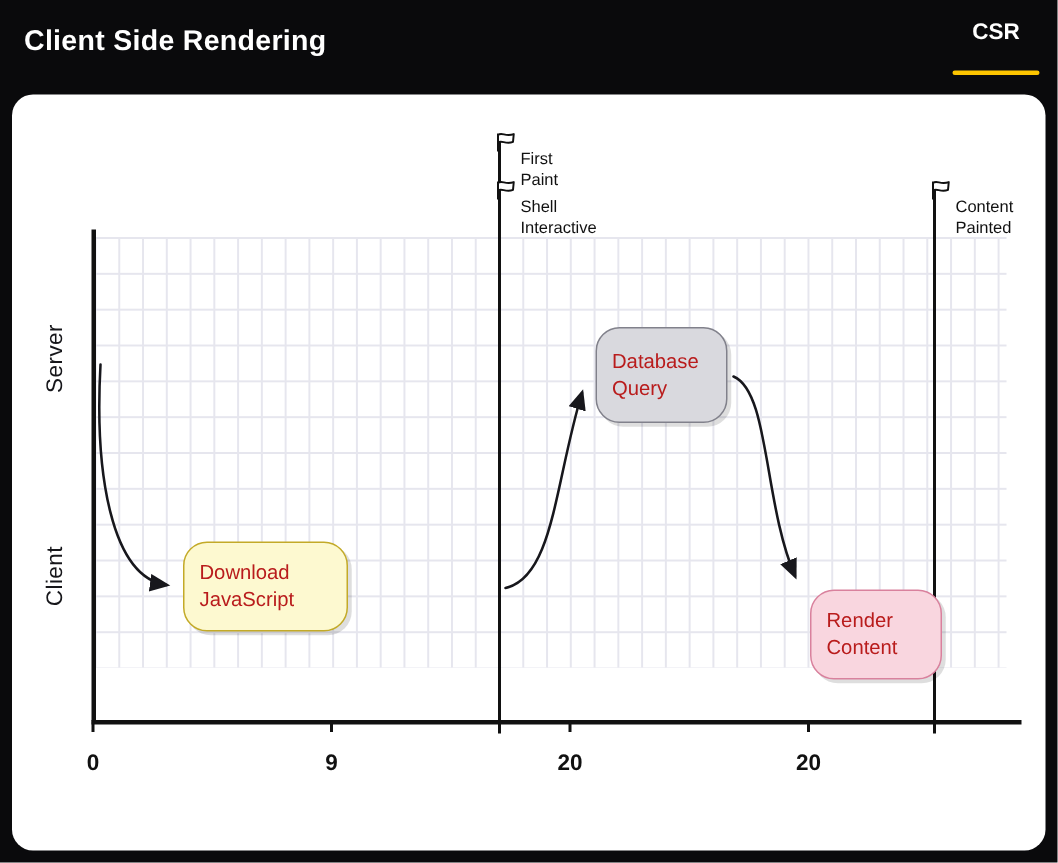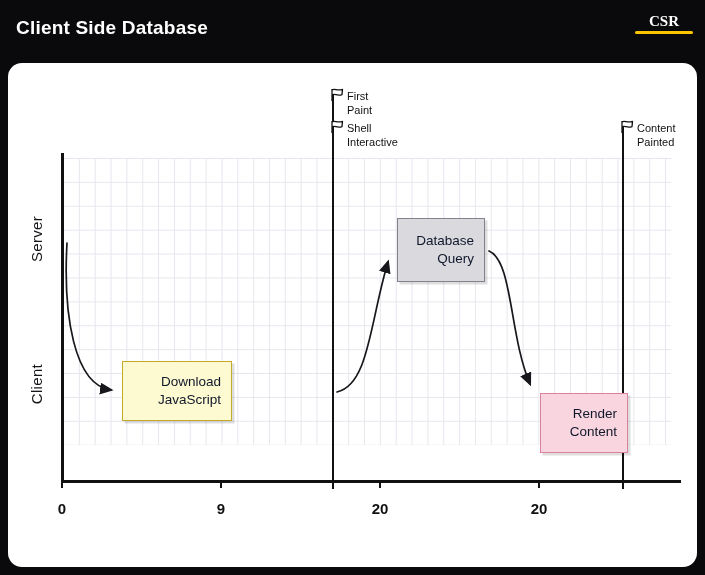--- a/index.html
+++ b/index.html
@@ -7,21 +7,21 @@
   body {
     background:#0a0a0c;
     font-family:"Liberation Sans", sans-serif;
     position:relative;
     color:#16161a;
   }
   
   .topbar { position:absolute; top:0; left:0; width:705px; height:63px; }
   .title { position:absolute; left:16px; top:17px; font-size:19px; font-weight:700; color:#fff; letter-spacing:.2px; }
   .tabs { position:absolute; right:10px; top:13px; display:flex; gap:6px; }
-  .tab { position:relative; width:62px; text-align:center; font-size:15px; font-weight:600; color:#9aa0a8; padding-bottom:4px; cursor:pointer;font-family:Liberation Serif, serif; }
+  .tab { position:relative; width:62px; text-align:center; font-size:15px; font-weight:600; color:#9aa0a8; padding-bottom:20px; cursor:pointer; }
   .tab::after { content:""; position:absolute; left:2px; right:2px; bottom:0; height:3px; border-radius:2px; background:#41464d; }
   .tab.active { color:#fff; }
   .tab.active::after { background:#fdc500; }
   
   .card { position:absolute; left:8px; top:63px; width:689px; height:504px; background:#fff; border-radius:14px; overflow:hidden; }
   .plot { position:absolute; inset:0; }
   
   .grid { position:absolute; left:55px; top:95px; width:608px; height:287px;
     background-image:
       linear-gradient(to right, #e6e6ee 1px, transparent 1px),
@@ -37,43 +37,43 @@
   .ylabel.server { top:153px; }
   .ylabel.client { top:301px; }
   
   .marker { position:absolute; width:2px; background:#111; }
   .marker.m1 { left:324px; top:30px; height:396px; }
   .marker.m2 { left:614px; top:62px; height:364px; }
   .flag { position:absolute; }
   .flag.f1 { left:323px; top:24px; }
   .flag.f2 { left:323px; top:56px; }
   .flag.f3 { left:613px; top:56px; }
-  .mlabel { position:absolute; font-size:11px; line-height:1.3; color:#111; }
+  .mlabel { position:absolute; font-size:11px; line-height:1.3; color:#111;margin-top:10px; }
   .mlabel.l1 { left:339px; top:26px; width:48px; }
   .mlabel.l2 { left:339px; top:58px; width:64px; }
   .mlabel.l3 { left:629px; top:58px; width:54px; }
   
   .task { position:absolute; display:flex; align-items:center; justify-content:center;
-    text-align:right; font-size:13.5px; line-height:1.35; color:#0f172a;
-    border:1.5px solid; border-radius:0; padding:4px 10px;
+    text-align:left; font-size:13.5px; line-height:1.35; color:#b91c1c;
+    border:1.5px solid; border-radius:16px; padding:4px 10px;
     box-shadow:2.5px 2.5px 0 rgba(0,0,0,0.13); }
   .task.yellow { background:#fdf9d0; border-color:#c3aa28; }
   .task.pink   { background:#f9d6df; border-color:#d9819d; }
   .task.gray   { background:#d9d9de; border-color:#81818b; }
   .task.t1 { left:114px; top:298px; width:110px; height:60px; }
   .task.t2 { left:230px; top:298px; width:92px;  height:60px; }
   .task.t3 { left:389px; top:155px; width:88px;  height:64px; }
   .task.t4 { left:532px; top:298px; width:88px;  height:60px;margin-top:32px; }
   .arrows { position:absolute; inset:0; pointer-events:none; }
 </style>
 </head>
 <body>
 
 <div class="topbar">
-  <h1 class="title">Client Side Database</h1>
+  <h1 class="title">Client Side Rendering</h1>
   <nav class="tabs">
     <div class="tab active">CSR</div>
   </nav>
 </div>
 
 <main class="card">
   <div class="plot">
 
     <div class="grid"></div>
 

